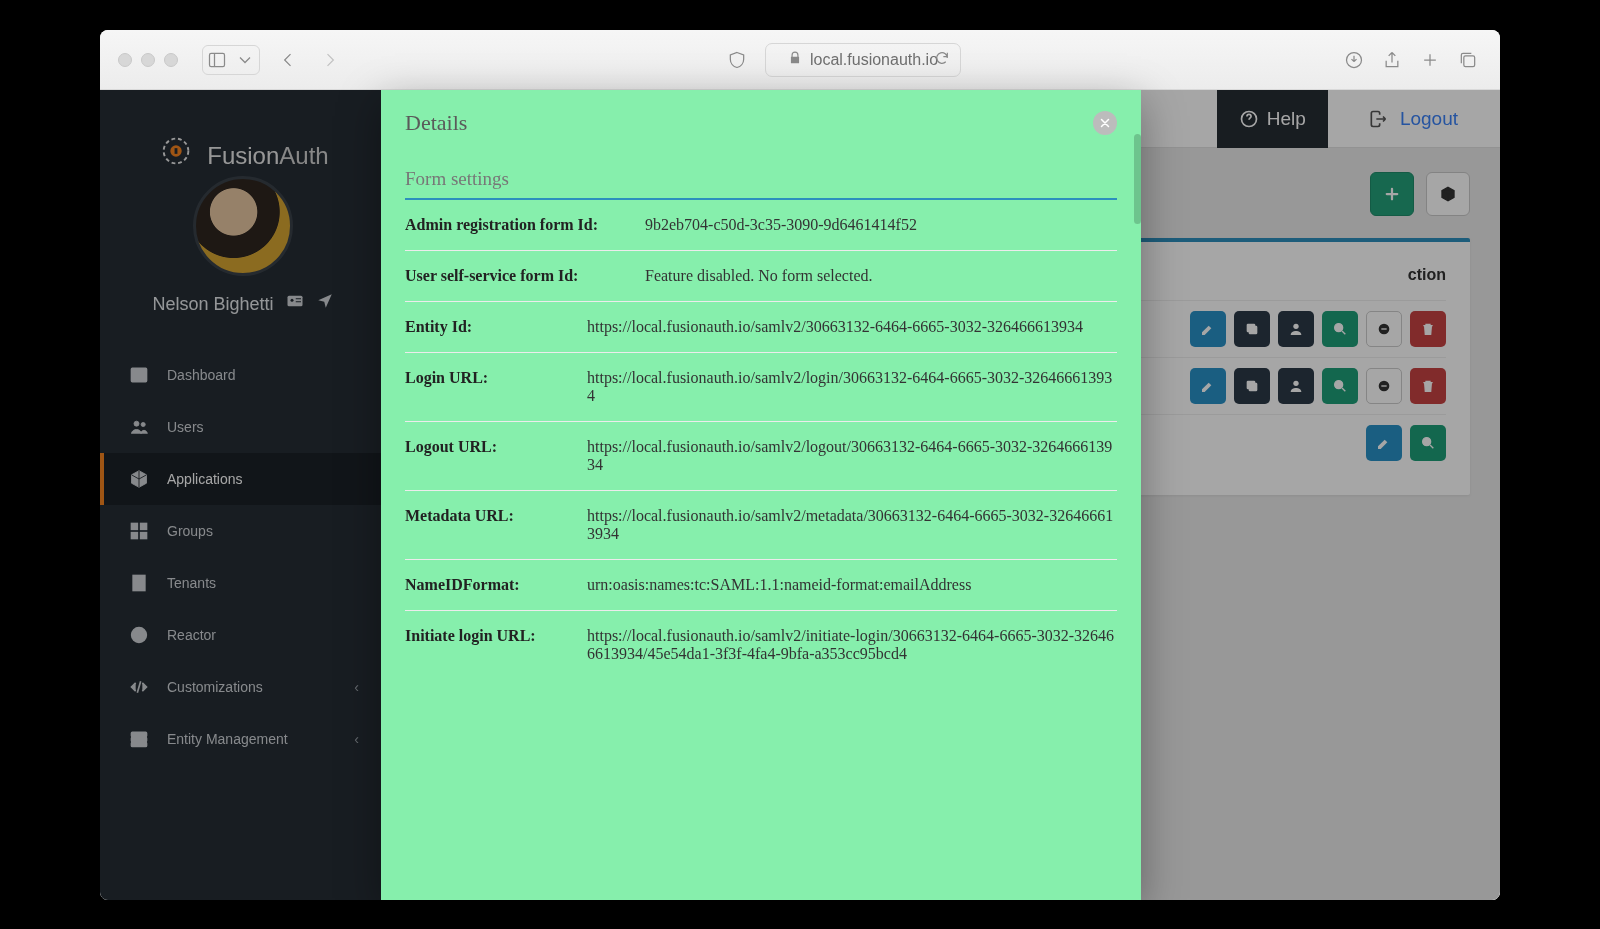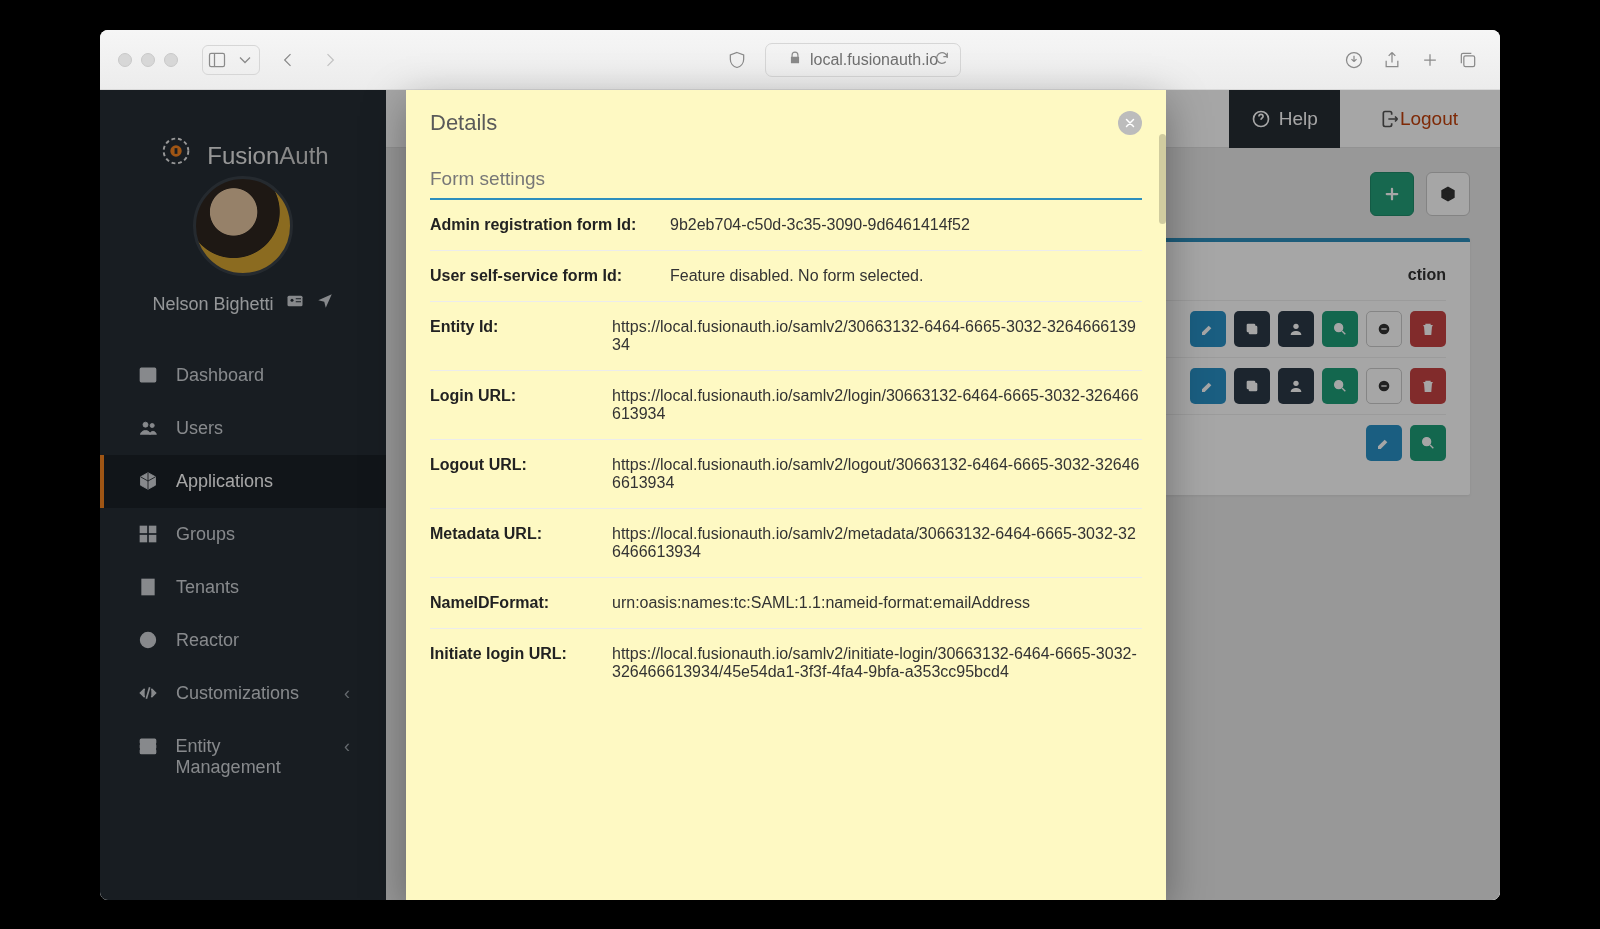--- a/index.html
+++ b/index.html
@@ -89,23 +89,23 @@
   .avatar-wrap { display: flex; flex-direction: column; align-items: center; margin: 6px 0 16px; }
   .avatar {
     width: 100px; height: 100px; border-radius: 50%;
     background: radial-gradient(circle at 40% 35%, #e6c6a2 0 28%, #2e2620 29% 55%, #d6a532 56% 100%);
     border: 3px solid #3a4149;
   }
   .username-row { display: flex; align-items: flex-end; gap: 12px; margin-top: 16px; color: #e4e7ea; font-size: 18px; }
   .username-row svg { width: 18px; height: 18px; fill: #cfd3d7; }
   .nav { margin-top: 18px; }
   .nav-item {
-    display: flex; gap: 16px;
-    padding: 16px 36px;
-    font-size: 18px;
+    display: flex; align-items: center; gap: 16px;
+    padding: 16px 27px;
+    font-size: 14px;
     color: #cfd3d7;
     position: relative;
   }
   .nav-item .icon { width: 24px; display: flex; justify-content: center; }
   .nav-item .icon svg { width: 20px; height: 20px; fill: #cfd3d7; stroke: #cfd3d7; }
   .nav-item.active { background: #1b2127; color: #fff; }
   .nav-item.active::before {
     content: ""; position: absolute; left: 0; top: 0; bottom: 0; width: 4px; background: #f58320;
   }
   .nav-item .chev { margin-left: auto; color: #9aa1a8; }
@@ -125,22 +125,22 @@
   .search-input {
     flex: 1; border: none; outline: none; font-size: 18px; color: #333;
   }
   .search-input::placeholder { color: #a4a4a4; }
   .help-btn {
     background: #262d34; color: #fff;
     display: flex; align-items: center; gap: 8px;
     padding: 0 22px; height: 58px; font-size: 19px; text-align: center;
   }
   .logout-btn {
-    display: flex; align-items: center; gap: 0;
-    padding: 0 22px; height: 58px; font-size: 19px; color: #c2410c;
+    display: flex; align-items: center; gap: 12px;
+    padding: 0 22px; height: 58px; font-size: 19px; color: #3b82f6;
   }
 
   .content {
     flex: 1; padding: 24px 30px; overflow: hidden;
     background: #eaeaea;
   }
   .page-actions { display: flex; justify-content: flex-end; gap: 12px; margin-bottom: 22px; }
   .btn-square {
     height: 44px; width: 44px; border-radius: 6px; display: flex; align-items: center; justify-content: center;
     border: 1px solid #c9c9c9; background: #fff; color: #333;
@@ -173,27 +173,28 @@
 
   
   .overlay {
     position: absolute;
     top: 0; left: 0; right: 0; bottom: 0;
     background: rgba(0,0,0,.35);
   }
   .modal {
     position: absolute;
     top: 0;
-    left: 306px;
+    left: 281px;
     width: 760px;
     bottom: 0;
-    background: #fef9c3;
+    background: #86efac;
     box-shadow: 0 12px 40px rgba(0,0,0,.35);
     display: flex;
     flex-direction: column;
+    font-family: Liberation Serif, serif;
   }
   .modal-header {
     display: flex; align-items: center; justify-content: space-between;
     padding: 20px 24px 14px;
   }
   .modal-header h2 { font-size: 22px; font-weight: 400; color: #5a5a5a; }
   .modal-close {
     width: 24px; height: 24px; border-radius: 50%; background: #bcbcbc; color: #fff;
     display: flex; align-items: center; justify-content: center;
   }

